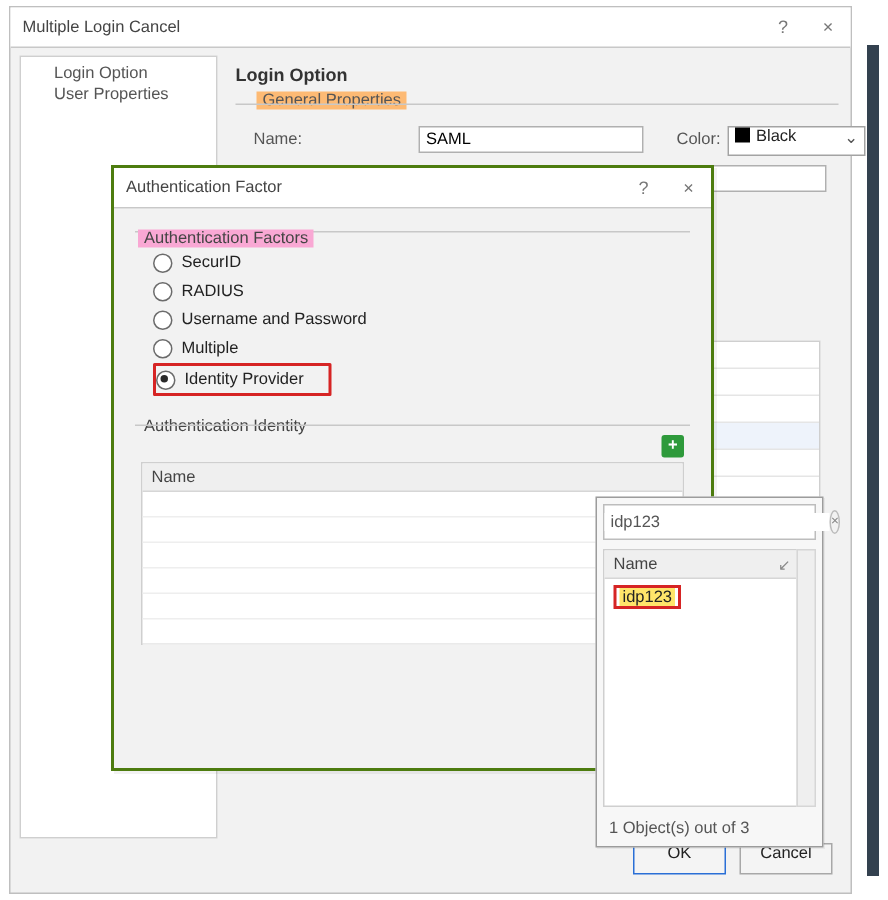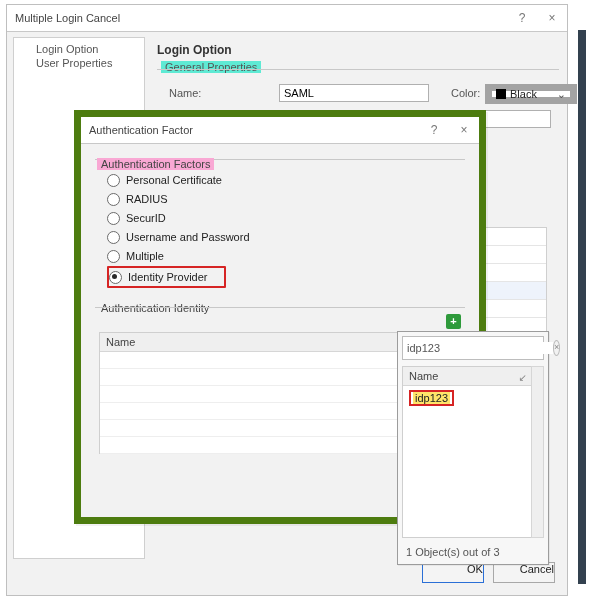--- a/index.html
+++ b/index.html
@@ -8,40 +8,40 @@
   
   .win-main{position:absolute;left:6px;top:4px;width:560px;height:590px;background:#f2f2f2;border:1px solid #bfbfbf}
   .titlebar{position:relative;height:26px;line-height:26px;background:#fff;color:#444;border-bottom:1px solid #c8c8c8;padding-left:8px}
   .titlebar .tb-controls{position:absolute;right:0;top:0;height:100%;display:flex}
   .tb-btn{width:30px;text-align:center;color:#777;font-size:12px}
   .tree-pane{position:absolute;left:6px;top:32px;width:130px;height:520px;background:#fff;border:1px solid #cfcfcf}
   .tree-pane .indent{padding:4px 0 2px 6px;color:#555}
   .tree-pane .item{padding:1px 0 1px 16px}
   .main-pane{position:absolute;left:146px;top:32px;right:8px;height:520px;}
   .main-pane h4{margin:6px 0 8px 4px;font-size:12px;font-weight:bold;color:#333}
-  .group-label{position:absolute;top:24px;left:8px;background:#5eead4;padding:0 4px;color:#555}
+  .group-label{position:absolute;top:24px;left:18px;background:#fdba74;padding:0 4px;color:#555}
   .group-box{position:absolute;left:4px;top:32px;right:0;height:200px;border-top:1px solid #c8c8c8}
   .field-row{position:absolute;left:12px;right:8px;height:20px}
   .field-row label{position:absolute;left:0;top:3px;color:#555}
   .text-input{position:absolute;height:18px;border:1px solid #b0b0b0;background:#fff;padding:0 4px;font:inherit;box-sizing:border-box}
-  .color-select{position:absolute;height:20px;border:7px solid #a3a3a3;background:#fff;display:flex;align-items:center;padding:0 4px;box-sizing:border-box}
+  .color-select{position:absolute;height:20px;border:1px solid #a3a3a3;background:#fff;display:flex;align-items:flex-start;padding:0 4px;box-sizing:border-box}
   .color-swatch{width:10px;height:10px;background:#000;margin-right:4px}
   .chev{margin-left:auto;color:#555}
 
   
   .grid{position:absolute;left:150px;top:190px;right:12px;height:140px;background:#fff;border:1px solid #cfcfcf}
   .grid .row{height:17px;border-bottom:1px solid #e5e5e5}
   .grid .row.sel{background:#eef3fb}
 
-  .btn{display:inline-block;min-width:62px;height:21px;line-height:19px;text-align:right;background:#f4f4f4;border:1px solid #a8a8a8;margin-left:6px;font:inherit;box-sizing:border-box}
+  .btn{display:inline-block;min-width:62px;height:21px;line-height:19px;text-align:center;background:#f4f4f4;border:1px solid #a8a8a8;margin-left:6px;font:inherit;box-sizing:border-box}
   .btn.primary{border-color:#2a6fd6}
   .bottom-buttons{position:absolute;right:12px;bottom:12px}
 
   
-  .win-auth{position:absolute;left:74px;top:110px;width:398px;height:400px;background:#f2f2f2;border:7px solid #4d7c0f;box-shadow:2px 2px 0 rgba(0,0,0,0.05)}
+  .win-auth{position:absolute;left:74px;top:110px;width:398px;height:400px;background:#f2f2f2;border:2px solid #4d7c0f;box-shadow:2px 2px 0 rgba(0,0,0,0.05)}
   .win-auth .body{padding:10px 14px}
   .af-group-label{position:relative;top:4px;left:2px;background:#f9a8d4;display:inline-block;padding:0 4px;color:#444}
   .af-box{border-top:1px solid #c8c8c8;margin-top:-7px;padding:10px 4px 6px 8px}
   .radio-row{display:flex;align-items:center;height:18px;margin:1px 0 1px 4px}
   .radio{width:11px;height:11px;border:1px solid #6b6b6b;border-radius:50%;margin-right:6px;background:#fff;position:relative;flex:none}
   .radio.checked:after{content:"";position:absolute;left:2px;top:2px;width:5px;height:5px;border-radius:50%;background:#2a2a2a}
   .hl-red{border:2px solid #d62424;padding:0 3px 0 0;border-radius:1px}
   .as-label{display:inline-block;background:#f2f2f2;padding:0 4px;color:#444;position:relative;top:7px;left:2px}
   .as-box{border-top:1px solid #c8c8c8;margin-top:0;height:150px;position:relative}
   .add-btn{position:absolute;right:4px;top:6px;width:15px;height:15px;background:#2e9a3b;color:#fff;text-align:center;line-height:14px;font-weight:bold;border-radius:2px;font-size:11px}
@@ -132,29 +132,25 @@
     <div class="tb-controls">
       <div class="tb-btn">?</div>
       <div class="tb-btn">×</div>
     </div>
   </div>
   <div class="body">
     <span class="af-group-label">Authentication Factors</span>
     <div class="af-box">
       <div class="radio-row">
             <span class="radio"></span>
-            <span>Personal Certificate</span>
+            <span>SecurID</span>
           </div>
       <div class="radio-row">
             <span class="radio"></span>
             <span>RADIUS</span>
-          </div>
-      <div class="radio-row">
-            <span class="radio"></span>
-            <span>SecurID</span>
           </div>
       <div class="radio-row">
             <span class="radio"></span>
             <span>Username and Password</span>
           </div>
       <div class="radio-row">
             <span class="radio"></span>
             <span>Multiple</span>
           </div>
       <div class="radio-row hl-red" style="width:112px">

